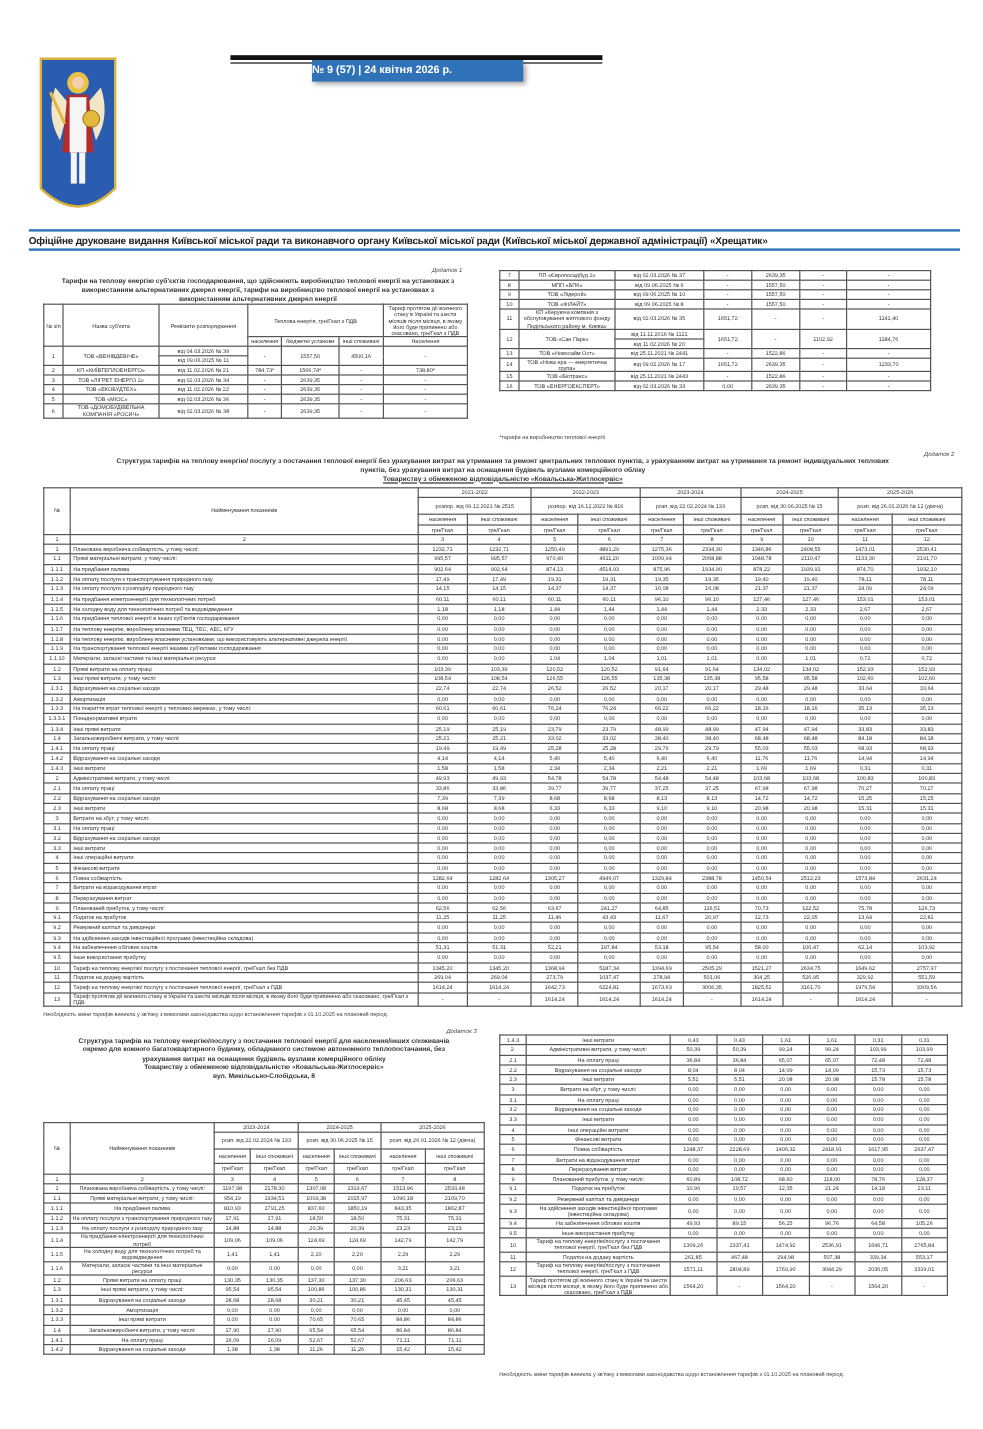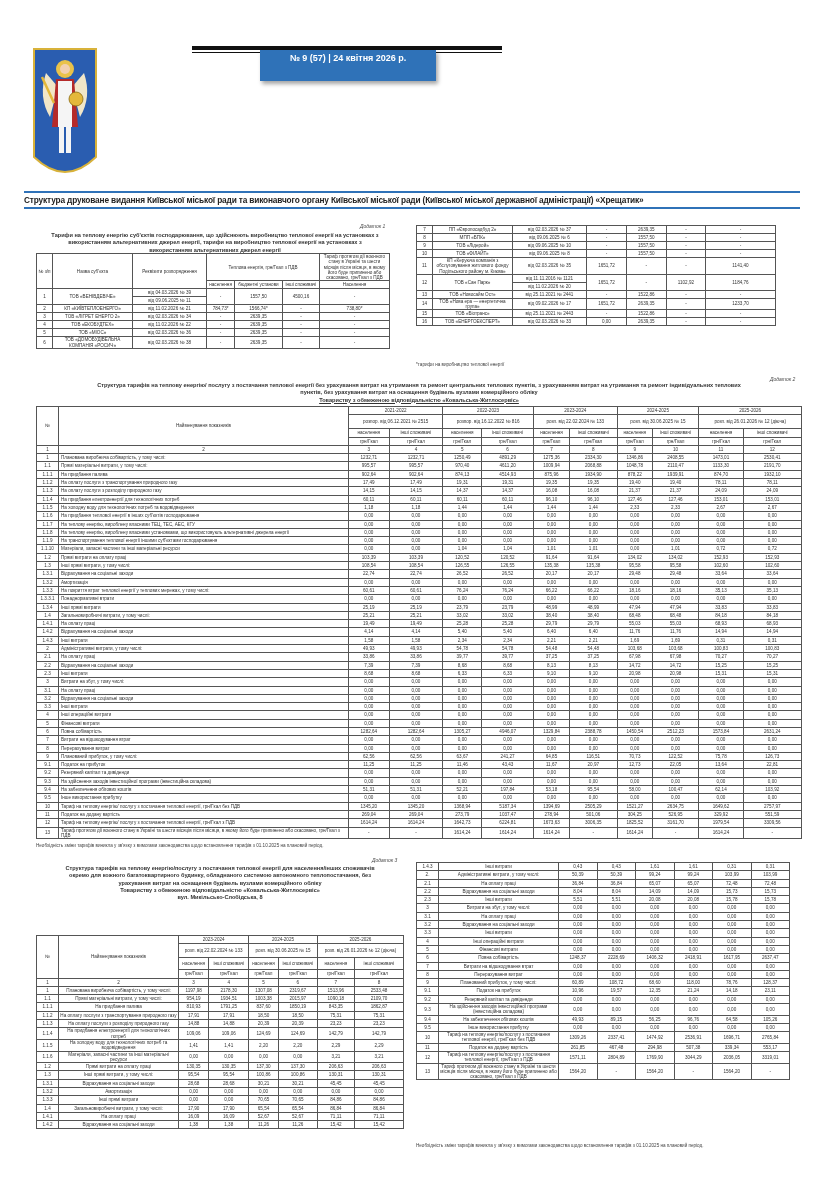--- a/index.html
+++ b/index.html
@@ -4,22 +4,22 @@
 <style>
   * { box-sizing: border-box; margin: 0; padding: 0; }
   html, body { width: 819px; height: 1191px; background: #fff; overflow: hidden; }
   body { font-family: "Liberation Sans", sans-serif; color: #222; position: relative; }
 
   
   .masthead { position: absolute; left: 0; top: 0; width: 819px; height: 215px; }
   .coat { position: absolute; left: 32px; top: 47px; width: 66px; height: 136px; }
   .rule-top { position: absolute; left: 192px; top: 46px; width: 308px; height: 4px; background: #111; }
   .rule-top2 { position: absolute; left: 192px; top: 52px; width: 308px; height: 1px; background: #111; }
-  .issue-bar { position: absolute; left: 260px; top: 50px; width: 176px; height: 31px; background: #2f72b8;
-    color: #fff; font-size: 9px; font-weight: bold; text-align: center; line-height: 17px;
+  .issue-bar { position: absolute; left: 260px; top: 50px; width: 176px; height: 18px; background: #2f72b8;
+    color: #fff; font-size: 9px; font-weight: bold; text-align: left; line-height: 17px;
     box-shadow: 2px 3px 4px rgba(0,0,0,0.35); }
   .brand { position: absolute; left: 100px; top: 30px; font-family: "Liberation Serif", serif; font-weight: bold;
     color: #111; line-height: 1; letter-spacing: -2px; white-space: nowrap; }
   .brand .big { font-size: 178px; display: inline-block; transform: scaleX(0.62); transform-origin: left top; margin-right: -68px; }
   .brand .rest { font-size: 118px; display: inline-block; transform: scaleX(0.78); transform-origin: left top; vertical-align: top; margin-top: 50px; }
   .sub-rule { position: absolute; left: 24px; width: 776px; height: 2px; background: #2f72b8; }
   .subtitle { position: absolute; left: 24px; top: 195px; width: 776px; font-size: 8.3px; font-weight: bold; color: #222;
     white-space: nowrap; letter-spacing: -0.15px; }
 
   
@@ -61,21 +61,21 @@
     <rect x="26" y="34" width="14" height="46" fill="#f5f5f5"></rect>
     <circle cx="44" cy="52" r="7" fill="#e4b83a" stroke="#8a6a10" stroke-width="0.8"></circle>
     <line x1="10" y1="30" x2="22" y2="56" stroke="#e4b83a" stroke-width="2.5"></line>
     <rect x="27" y="80" width="5" height="26" fill="#f5f5f5"></rect>
     <rect x="34" y="80" width="5" height="26" fill="#f5f5f5"></rect>
   </svg>
   <div class="rule-top" style="left:192px;width:310px;"></div>
   <div class="rule-top2" style="left:192px;width:310px;"></div>
   <div class="issue-bar">№ 9 (57) | 24 квітня 2026 р.</div>
   <div class="sub-rule" style="top:191px;"></div>
-  <div class="subtitle">Структура друковане видання Київської міської ради та виконавчого органу Київської міської ради (Київської міської державної адміністрації) «Хрещатик»</div>
+  <div class="subtitle">Офіційне друковане видання Київської міської ради та виконавчого органу Київської міської ради (Київської міської державної адміністрації) «Хрещатик»</div>
   <div class="sub-rule" style="top:207px;"></div>
 </div>
 
 <div class="section-note" style="left:360px;top:223px;">Додаток 1</div>
 <div class="section-title" style="left:50px;top:232px;width:330px;">Тарифи на теплову енергію суб'єктів господарювання, що здійснюють виробництво теплової енергії на установках з використанням альтернативних джерел енергії, тарифи на виробництво теплової енергії на установках з використанням альтернативних джерел енергії</div>
 <table id="t1">
   <thead>
     <tr>
       <td rowspan="2" style="width:16px;height:30px;">№ з/п</td>
       <td rowspan="2" style="width:80px;">Назва суб'єкта</td>

